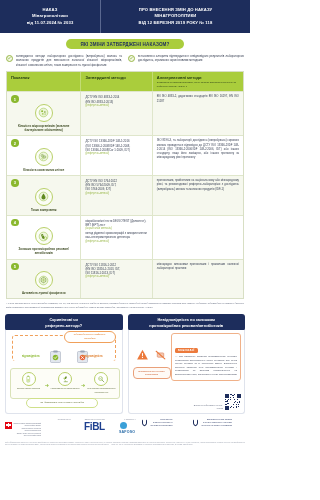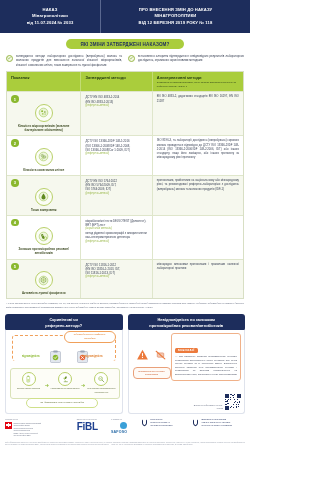--- a/index.html
+++ b/index.html
@@ -178,21 +178,21 @@
   .qr-row {
     position: absolute; right: 3px; bottom: 3px;
     display: flex; align-items: flex-end; gap: 2px;
   }
   .qr-caption { font-size: 2.2px; line-height: 1.4; color: #6d7487; text-align: right; width: 34px; }
   .qr { width: 16px; height: 16px; }
 
   
   .footer { width: 240px; margin: 4px auto 0 auto; }
   .logos { display: flex; align-items: flex-start; gap: 6px; }
-  .logo-block { display: flex; flex-direction: column; }
+  .logo-block { display: flex; flex-direction: column; text-align: right; }
   .logo-cap { font-size: 1.9px; color: #8a90a0; line-height: 1.4; margin-bottom: 1px; }
   .swiss-wrap { display: flex; gap: 1.5px; align-items: flex-start; }
   .swiss-flag { width: 7px; height: 7px; background: #e30613; position: relative; flex: 0 0 auto; }
   .swiss-flag:before, .swiss-flag:after {
     content: ""; position: absolute; background: #fff;
   }
   .swiss-flag:before { left: 2.9px; top: 1.4px; width: 1.2px; height: 4.2px; }
   .swiss-flag:after { left: 1.4px; top: 2.9px; width: 4.2px; height: 1.2px; }
   .swiss-lines { font-size: 1.75px; line-height: 1.45; color: #6d7487; }
   .fibl { font-size: 10px; font-weight: bold; color: #1d3f8f; letter-spacing: -.3px; line-height: 1; }

